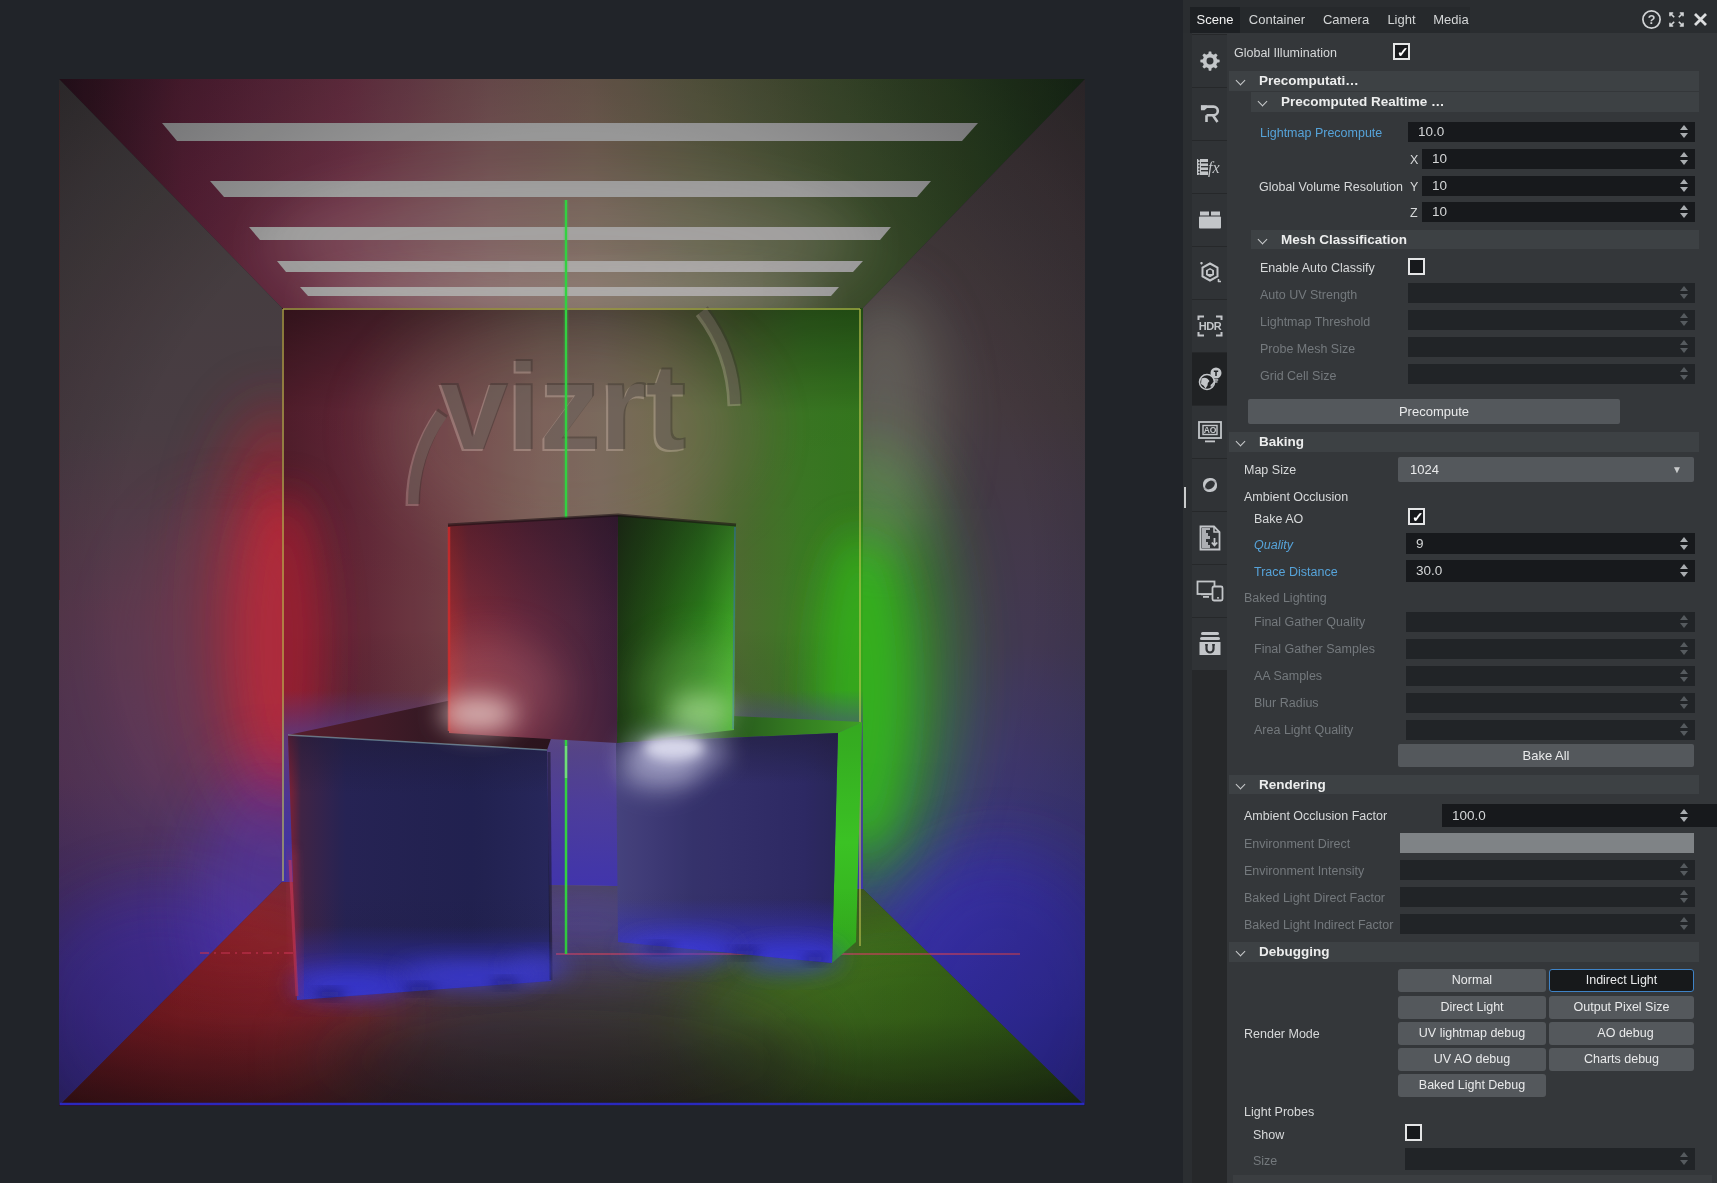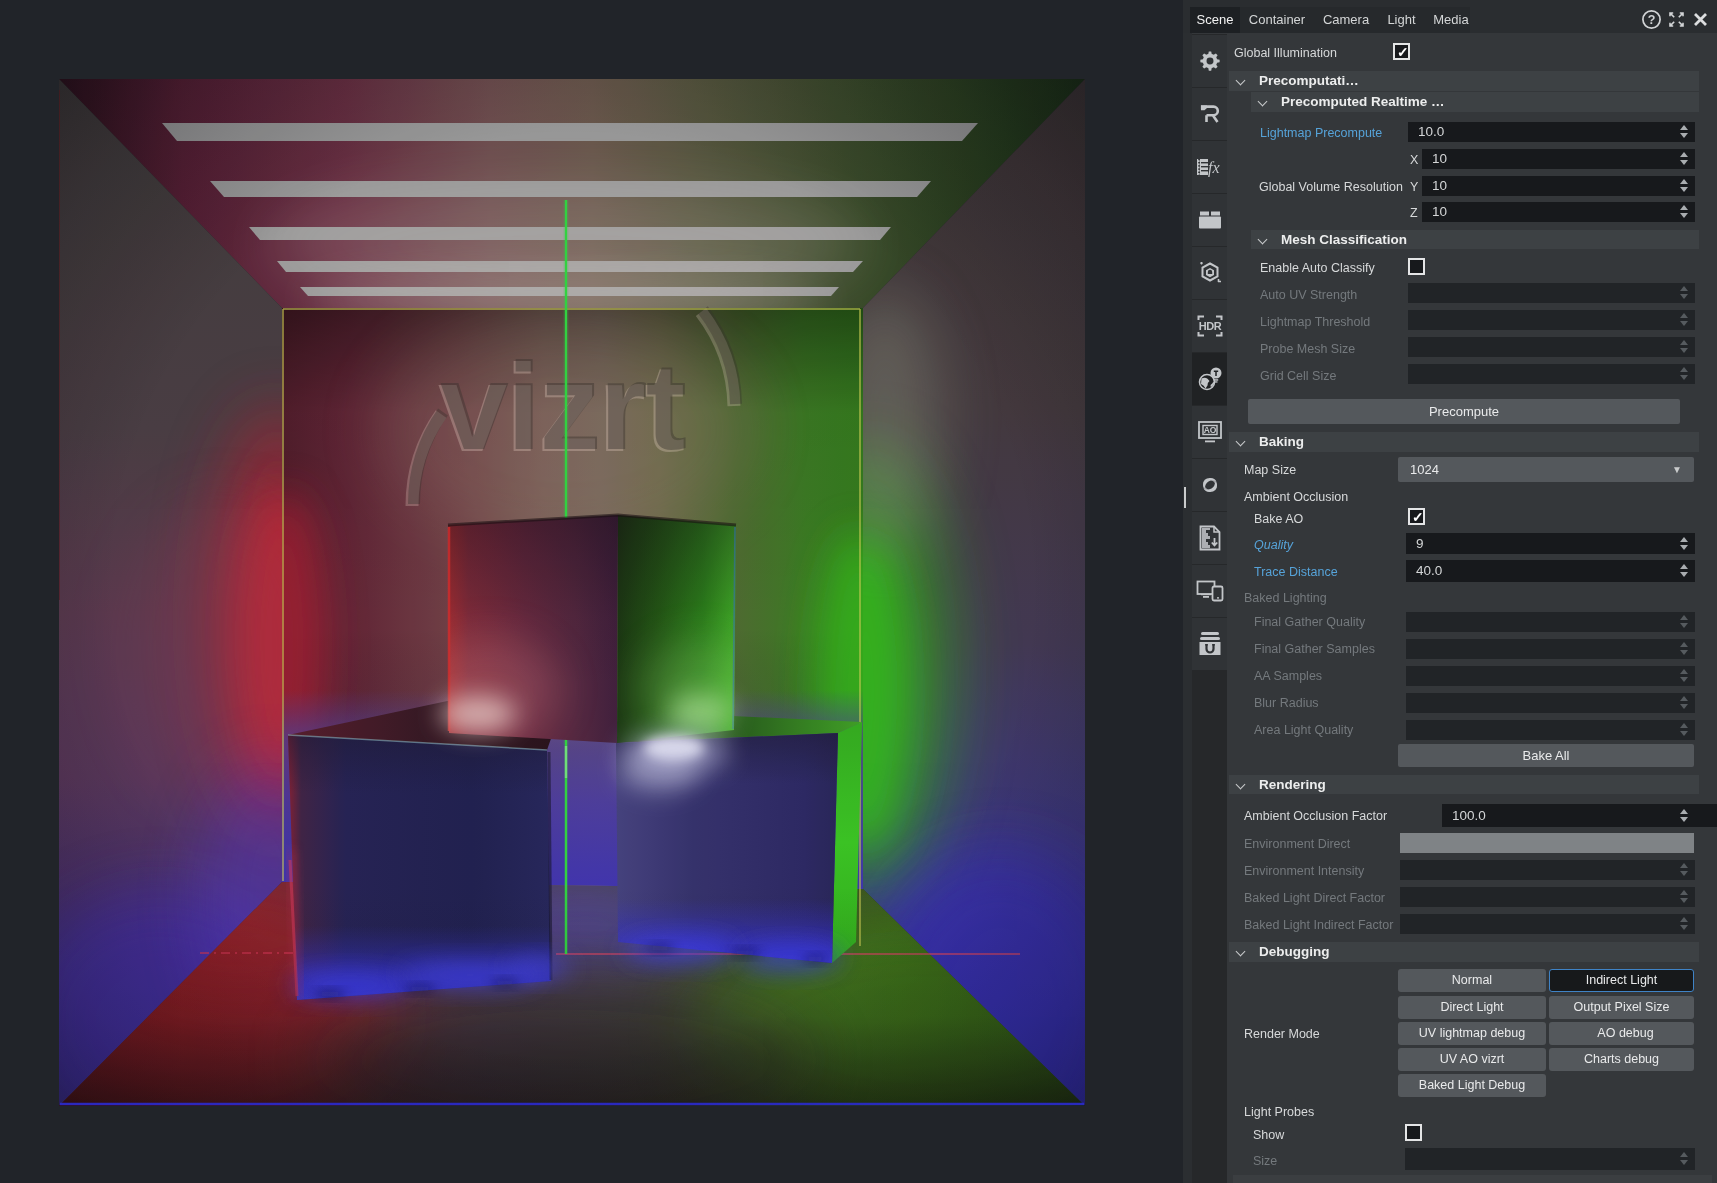--- a/index.html
+++ b/index.html
@@ -523,37 +523,37 @@
     <div class="spin dim" style="left:497px; top:338px; height:17px;">
           <i class="up"></i>
           <i class="dn"></i>
         </div>
     <div class="dlbl" style="left:77px; top:368px;">Grid Cell Size</div>
     <div class="dfield" style="left:225px; top:364px; width:287px; height:20px; line-height:20px;"></div>
     <div class="spin dim" style="left:497px; top:365px; height:17px;">
           <i class="up"></i>
           <i class="dn"></i>
         </div>
-    <div class="btn" style="left:65px; top:399px; width:432px; height:25px; line-height:25px;">Precompute</div>
+    <div class="btn" style="left:65px; top:399px; width:372px; height:25px; line-height:25px;">Precompute</div>
     <div class="hdr" style="left:46px; top:432px; width:470px; height:20px;"><span class="chev" style="margin-left:8px;"></span><span style="margin-left:14px;">Baking</span></div>
     <div class="lbl" style="left:61px; top:462px;">Map Size</div>
     <div class="btn" style="left:215px; top:457px; width:296px; height:25px; line-height:25px; text-align:left; padding-left:12px;">1024<span style="position:absolute; right:12px; top:0px; font-size:10px; color:#c9cbcc;">▼</span></div>
     <div class="lbl" style="left:61px; top:489px;">Ambient Occlusion</div>
     <div class="lbl" style="left:71px; top:511px;">Bake AO</div>
     <div class="cbox" style="left:225px; top:508px;">
           <span class="ck">✓</span>
         </div>
     <div class="blbl" style="left:71px; top:537px;font-style:italic;">Quality</div>
     <div class="field" style="left:223px; top:533px; width:289px; height:21px; line-height:21px;">9</div>
     <div class="spin" style="left:497px; top:535px; height:17px;">
           <i class="up"></i>
           <i class="dn"></i>
         </div>
     <div class="blbl" style="left:71px; top:564px;">Trace Distance</div>
-    <div class="field" style="left:223px; top:560px; width:289px; height:22px; line-height:22px;">40.0</div>
+    <div class="field" style="left:223px; top:560px; width:289px; height:22px; line-height:22px;">30.0</div>
     <div class="spin" style="left:497px; top:562px; height:17px;">
           <i class="up"></i>
           <i class="dn"></i>
         </div>
     <div class="dlbl" style="left:61px; top:590px;">Baked Lighting</div>
     <div class="dlbl" style="left:71px; top:614px;">Final Gather Quality</div>
     <div class="dfield" style="left:223px; top:612px; width:289px; height:20px; line-height:20px;"></div>
     <div class="spin dim" style="left:497px; top:613px; height:17px;">
           <i class="up"></i>
           <i class="dn"></i>
@@ -610,21 +610,21 @@
           <i class="up"></i>
           <i class="dn"></i>
         </div>
     <div class="hdr" style="left:46px; top:942px; width:470px; height:20px;"><span class="chev" style="margin-left:8px;"></span><span style="margin-left:14px;">Debugging</span></div>
     <div class="mbtn" style="left:215px; top:969px; width:148px;">Normal</div>
     <div class="mbtn sel" style="left:366px; top:969px; width:145px;">Indirect Light</div>
     <div class="mbtn" style="left:215px; top:996px; width:148px;">Direct Light</div>
     <div class="mbtn" style="left:366px; top:996px; width:145px;">Output Pixel Size</div>
     <div class="mbtn" style="left:215px; top:1022px; width:148px;">UV lightmap debug</div>
     <div class="mbtn" style="left:366px; top:1022px; width:145px;padding-left:8px;">AO debug</div>
-    <div class="mbtn" style="left:215px; top:1048px; width:148px;">UV AO vizrt</div>
+    <div class="mbtn" style="left:215px; top:1048px; width:148px;">UV AO debug</div>
     <div class="mbtn" style="left:366px; top:1048px; width:145px;">Charts debug</div>
     <div class="mbtn" style="left:215px; top:1074px; width:148px;">Baked Light Debug</div>
     <div class="lbl" style="left:61px; top:1026px;">Render Mode</div>
     <div class="lbl" style="left:61px; top:1104px;">Light Probes</div>
     <div class="lbl" style="left:70px; top:1127px;">Show</div>
     <div class="cbox" style="left:222px; top:1124px;"></div>
     <div class="dlbl" style="left:70px; top:1153px;">Size</div>
     <div class="dfield" style="left:222px; top:1148px; width:290px; height:22px; line-height:22px;"></div>
     <div class="spin dim" style="left:497px; top:1150px; height:17px;">
           <i class="up"></i>

